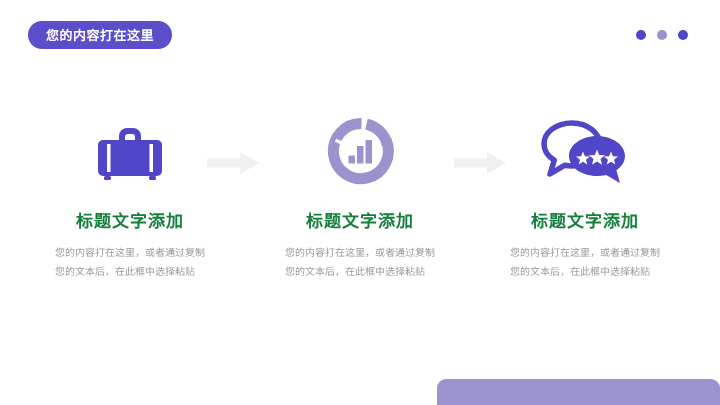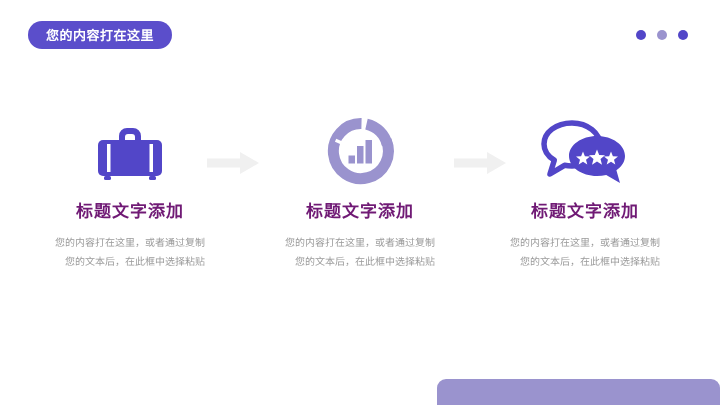--- a/index.html
+++ b/index.html
@@ -87,36 +87,36 @@
   .column.col-2 { left: 260px; }
   .column.col-3 { left: 485px; }
 
   .icon-box {
     height: 78px;
     display: flex;
     align-items: center;
     justify-content: center;
   }
   .col-heading {
-    margin-top: 12px;
+    margin-top: 22px;
     font-size: 17px;
     font-weight: bold;
-    color: #701a75;
+    color: #15803d;
     letter-spacing: 1px;
     line-height: 1.2;
   }
   .col-body {
     margin-top: 12px;
     font-size: 10px;
     color: #9b9b9b;
     line-height: 1.85;
     width: 150px;
     margin-left: auto;
     margin-right: auto;
-    text-align: right;
+    text-align: left;
   }
 
   
   .arrow {
     position: absolute;
     top: 152px;
     width: 52px;
     height: 22px;
   }
   .arrow.arrow-1 { left: 207px; }

